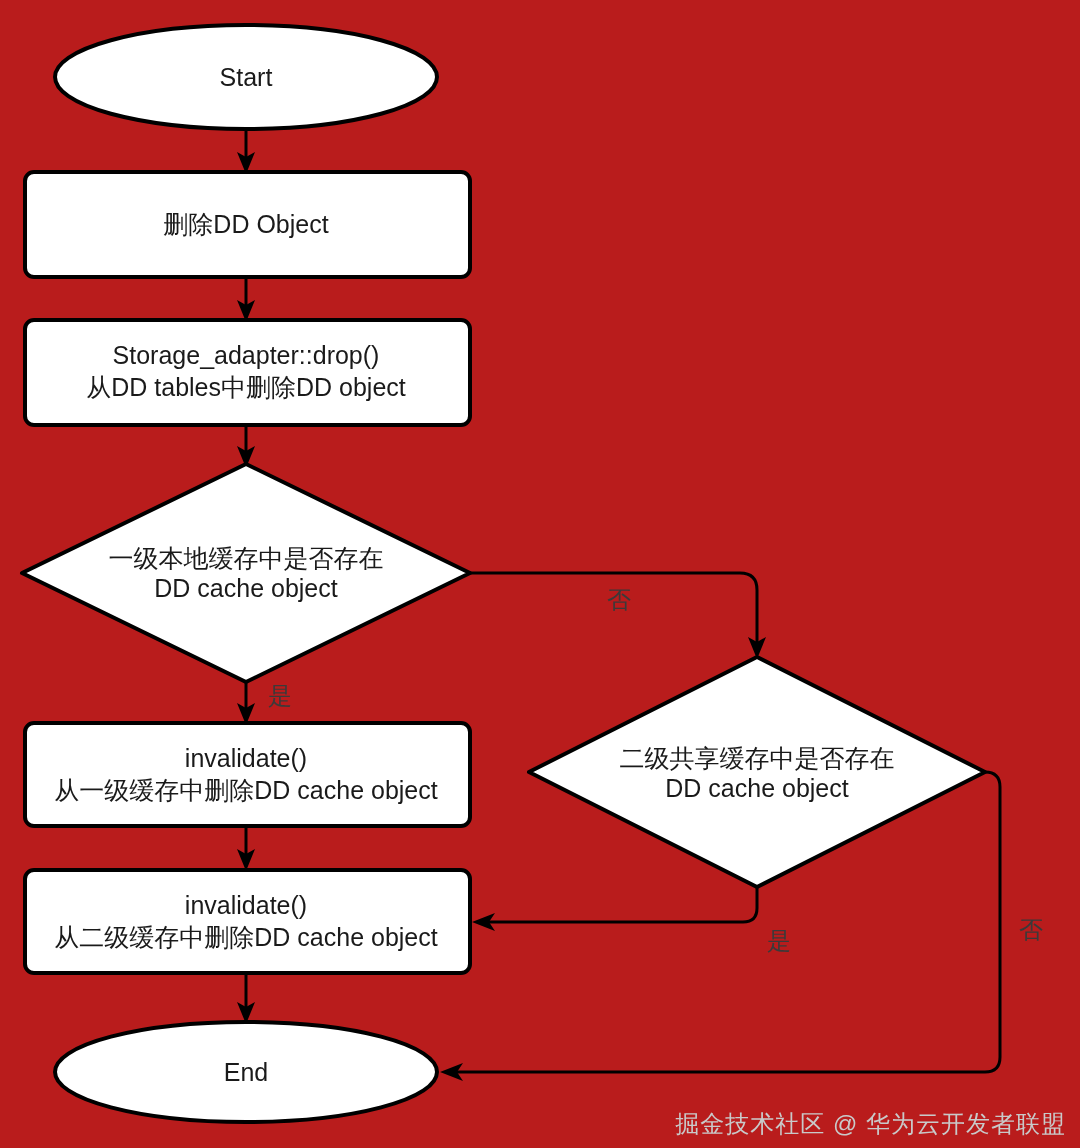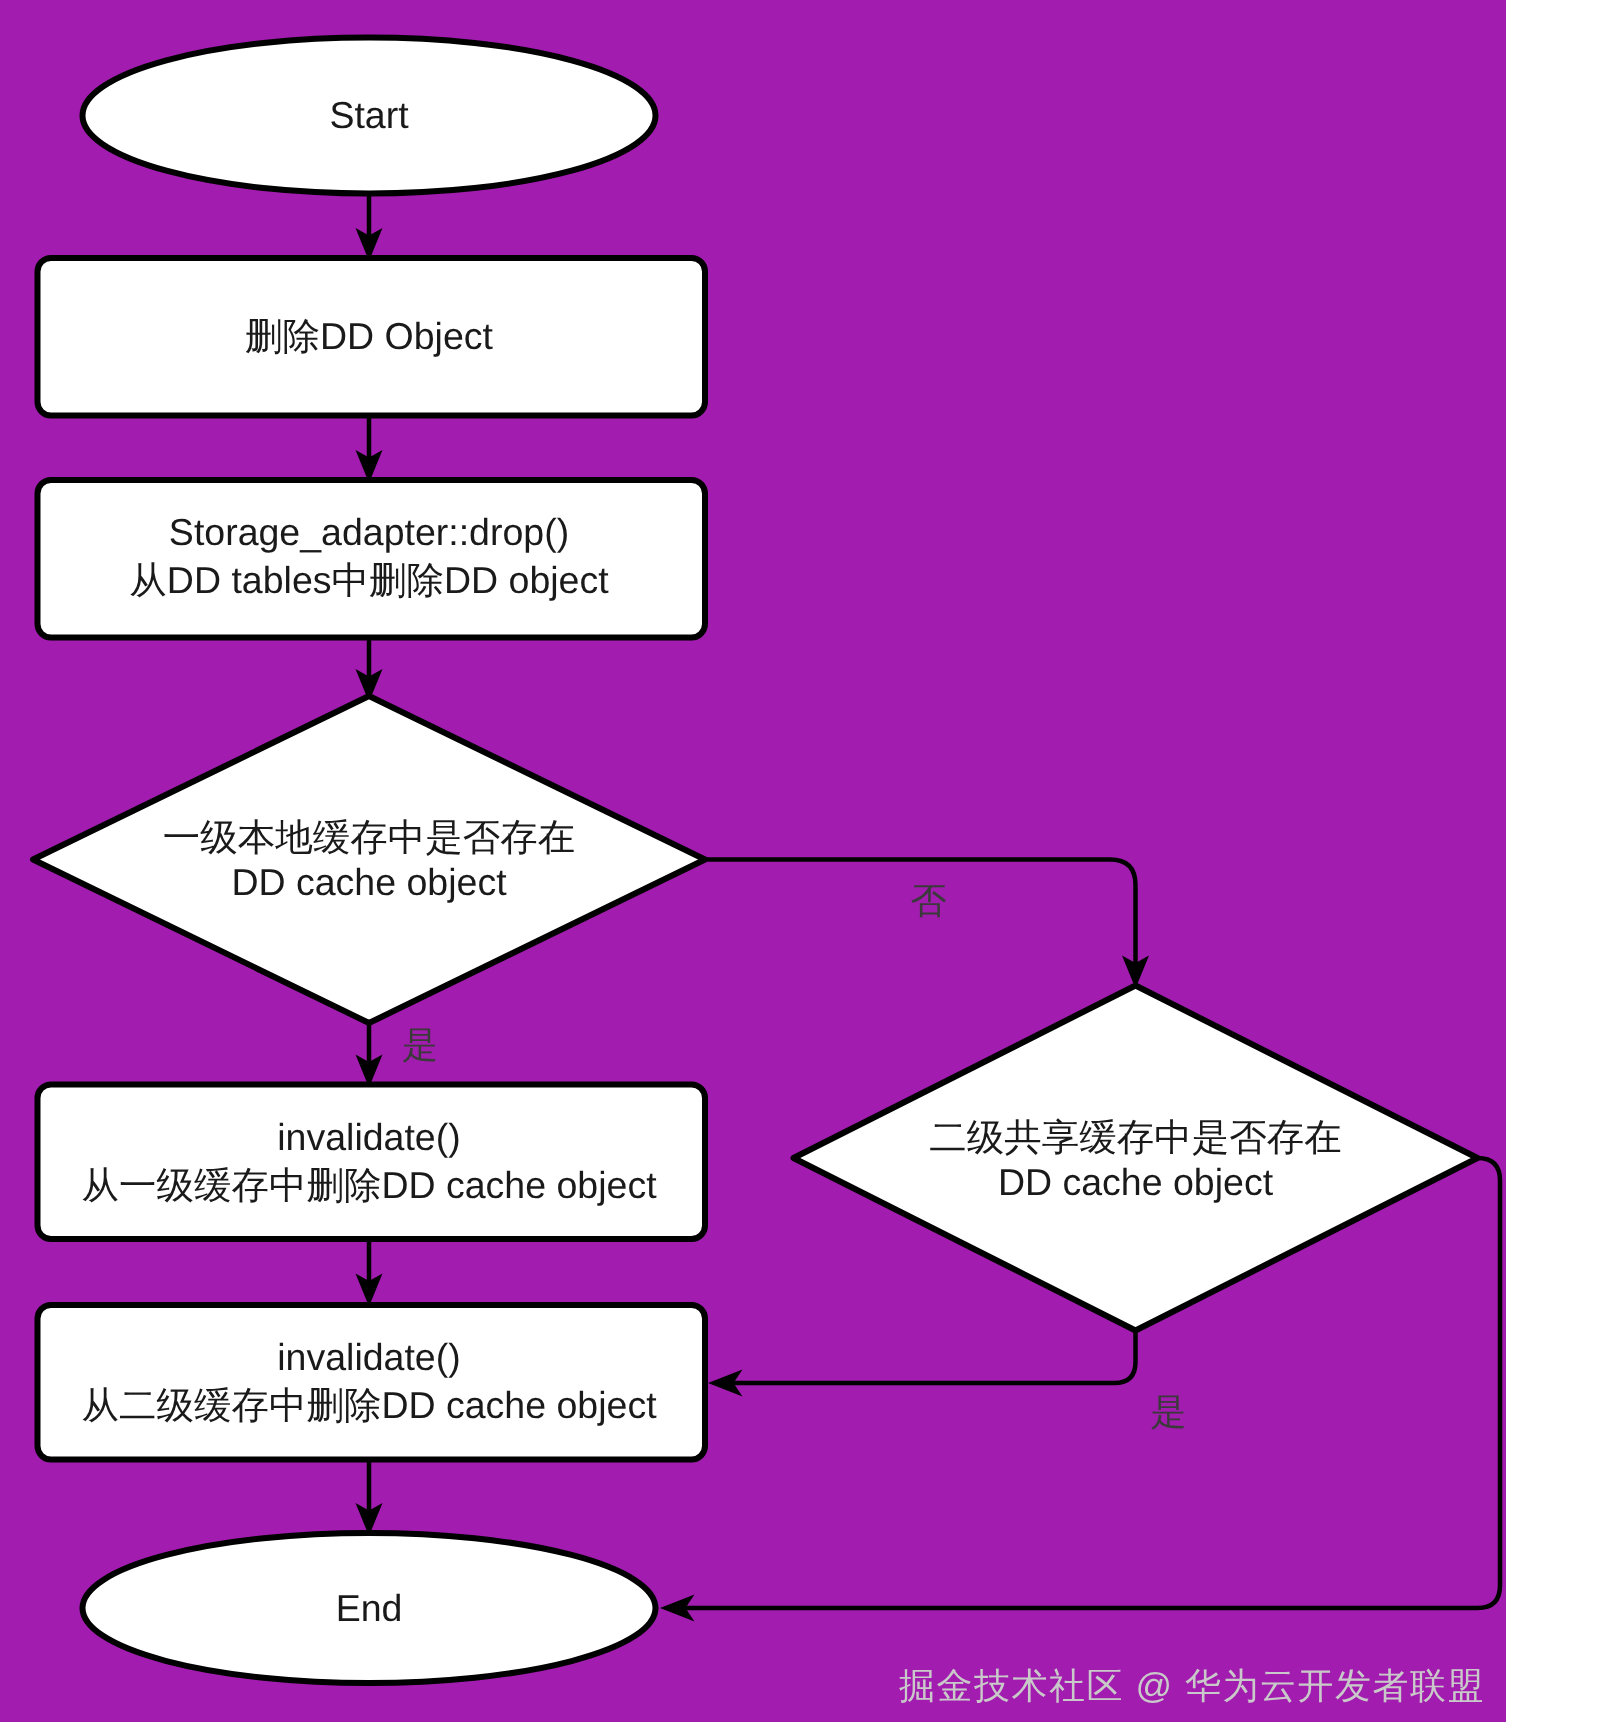--- a/index.html
+++ b/index.html
@@ -5,23 +5,23 @@
   html, body {
     margin: 0;
     padding: 0;
     background: #ffffff;
   }
   body {
     font-family: "Liberation Sans", "DejaVu Sans", sans-serif;
   }
   #canvas {
     position: relative;
-    width: 1004px;
+    width: 1080px;
     height: 1148px;
-    background: #a21caf;
+    background: #b91c1c;
     overflow: hidden;
   }
   #flow-svg {
     position: absolute;
     left: 0;
     top: 0;
     width: 1080px;
     height: 1148px;
   }
   .node-shape {

